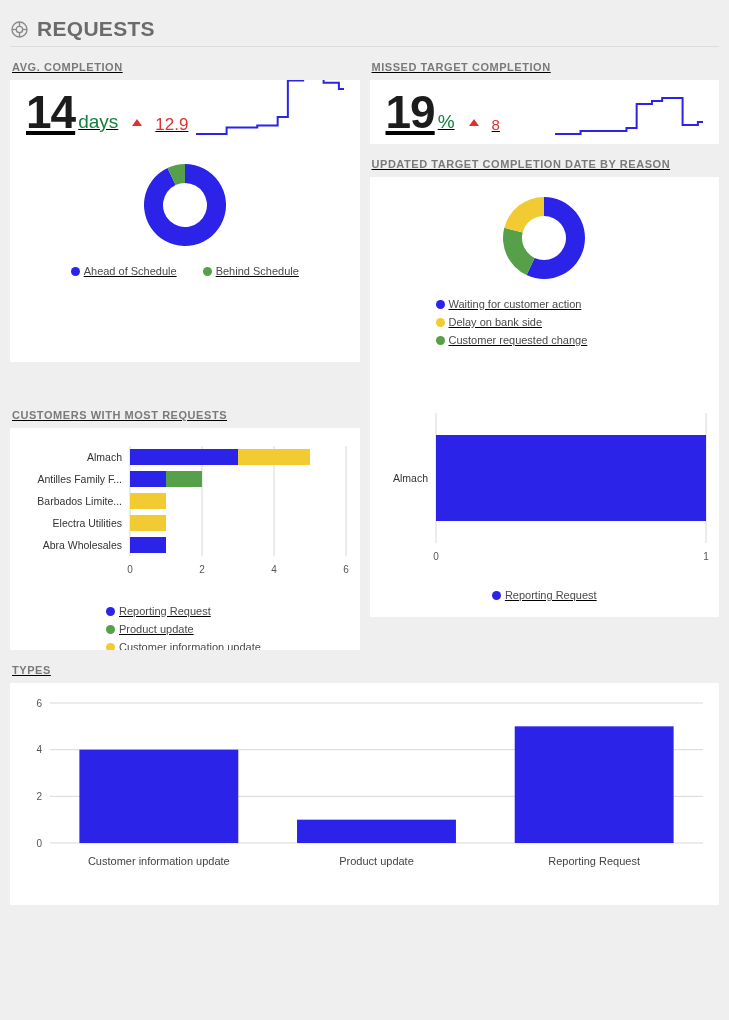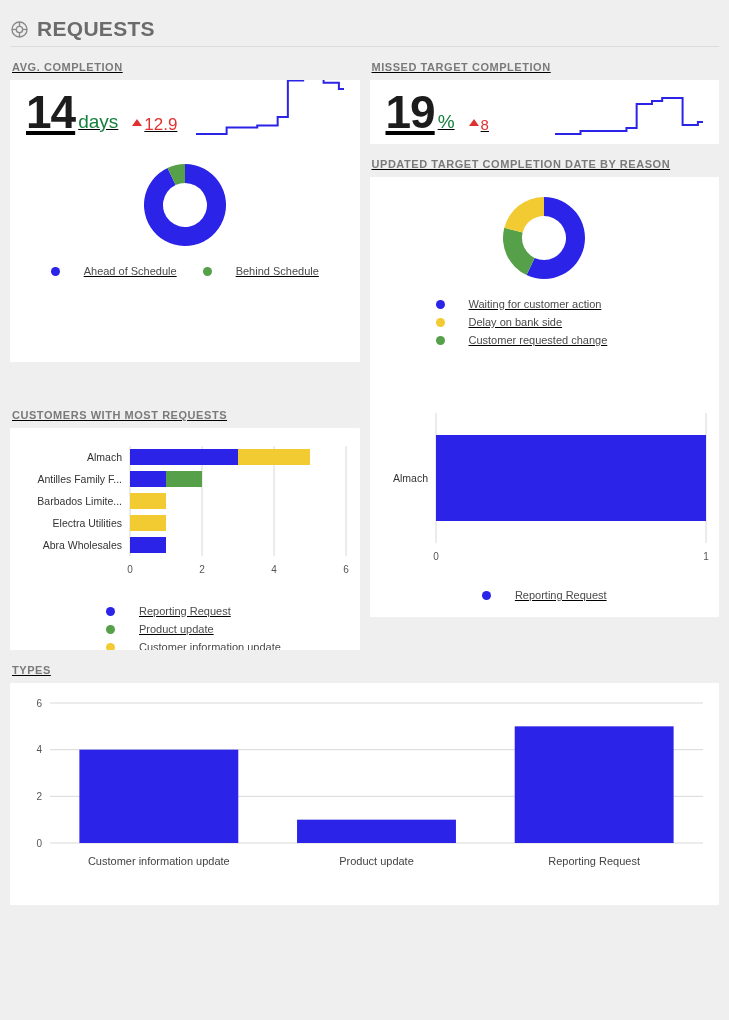--- a/index.html
+++ b/index.html
@@ -43,37 +43,37 @@
   
   .kpi-card { height: 64px; display: flex; align-items: center; }
   .kpi-left {
     display: flex; align-items: baseline; padding-left: 16px;
     white-space: nowrap;
   }
   .kpi-value { font-size: 46px; font-weight: bold; color: #1c1c1c; line-height: 1; letter-spacing: -1px; }
   .kpi-unit { font-size: 19px; color: #15803d; margin-left: 3px; }
   .kpi-delta {
     margin-left: 14px; color: #e03131; font-size: 17px;
-    display: inline-flex; align-items: center; gap: 2px;
+    display: inline-flex; align-items: center; gap: 13px;
   }
   .kpi-delta.small { font-size: 15px; }
   .tri-up {
     width: 0; height: 0; border-left: 5px solid transparent;
     border-right: 5px solid transparent; border-bottom: 7px solid #e03131;
     display: inline-block; position: relative; top: -2px;
   }
   .kpi-spark { flex: 1 1 auto; height: 100%; position: relative; }
   .kpi-spark svg { position: absolute; right: 14px; bottom: 6px; }
 
   
   .donut-card { height: 218px; }
   .donut-wrap { display: flex; justify-content: center; padding-top: 18px; }
   .donut-legend { padding-top: 14px; }
   .legend-row {
-    display: flex; align-items: center; gap: 24px;
+    display: flex; align-items: center; gap: 4px;
     font-size: 11px; color: #4a4a4a; line-height: 18px;
   }
   .dot { width: 9px; height: 9px; border-radius: 50%; flex: 0 0 auto; }
   .legend-inline { display: flex; justify-content: center; gap: 26px; }
 
   
   .bar-card-l { height: 222px; }
   .bar-card-r { height: 222px; }
   .bars-legend { padding-left: 96px; padding-top: 10px; }
   .bars-legend-c { display: flex; justify-content: center; padding-top: 12px; }

